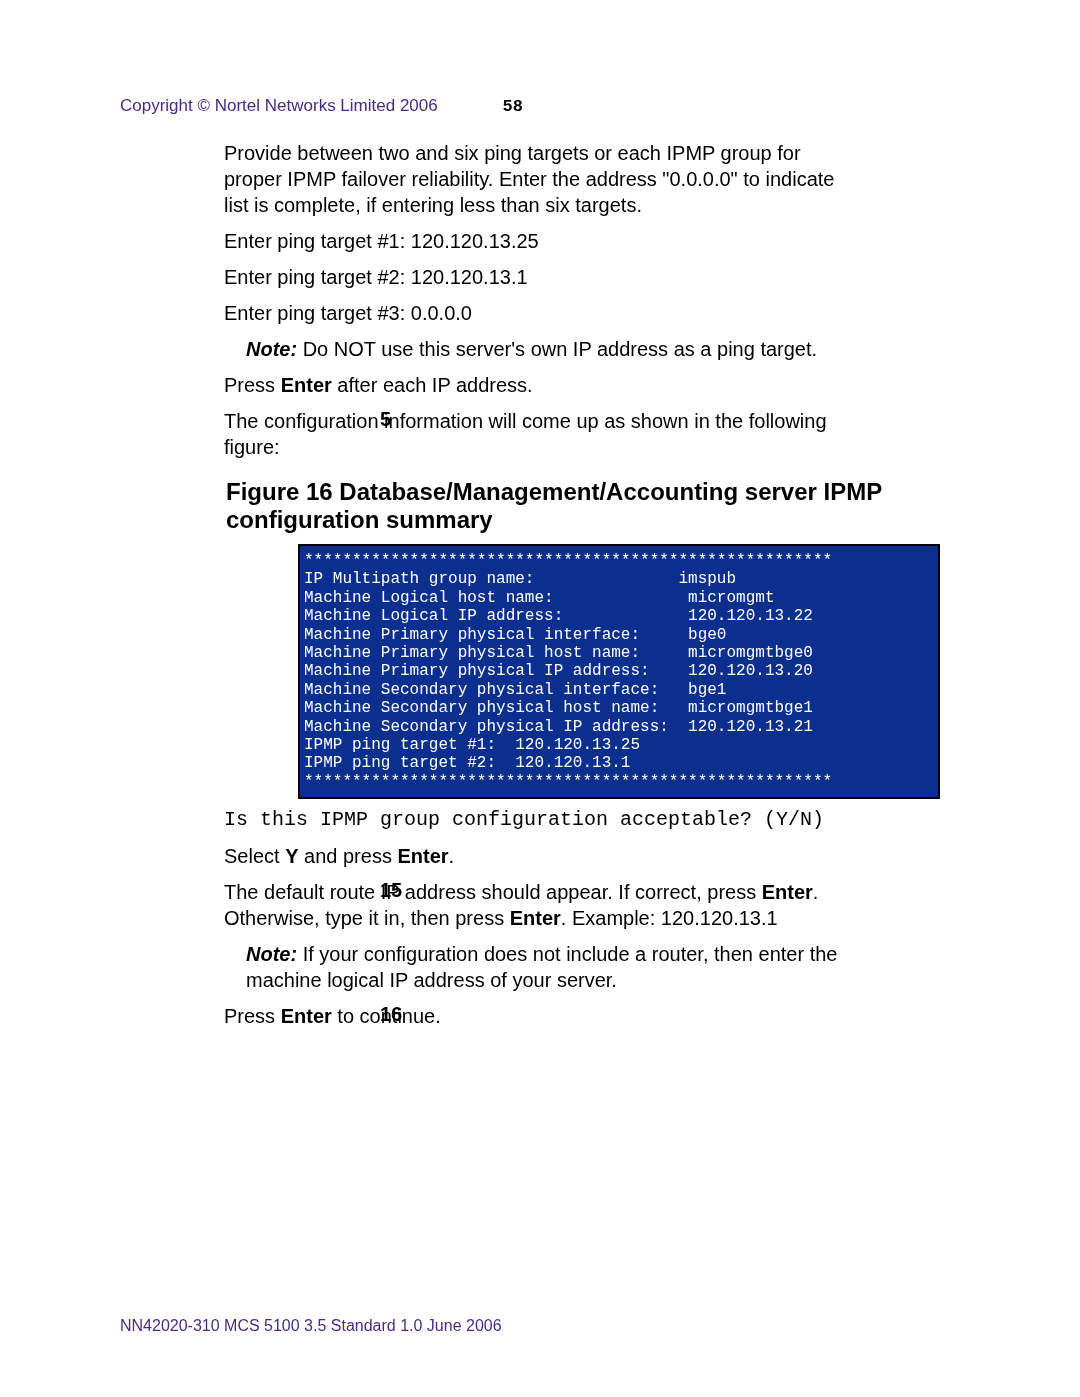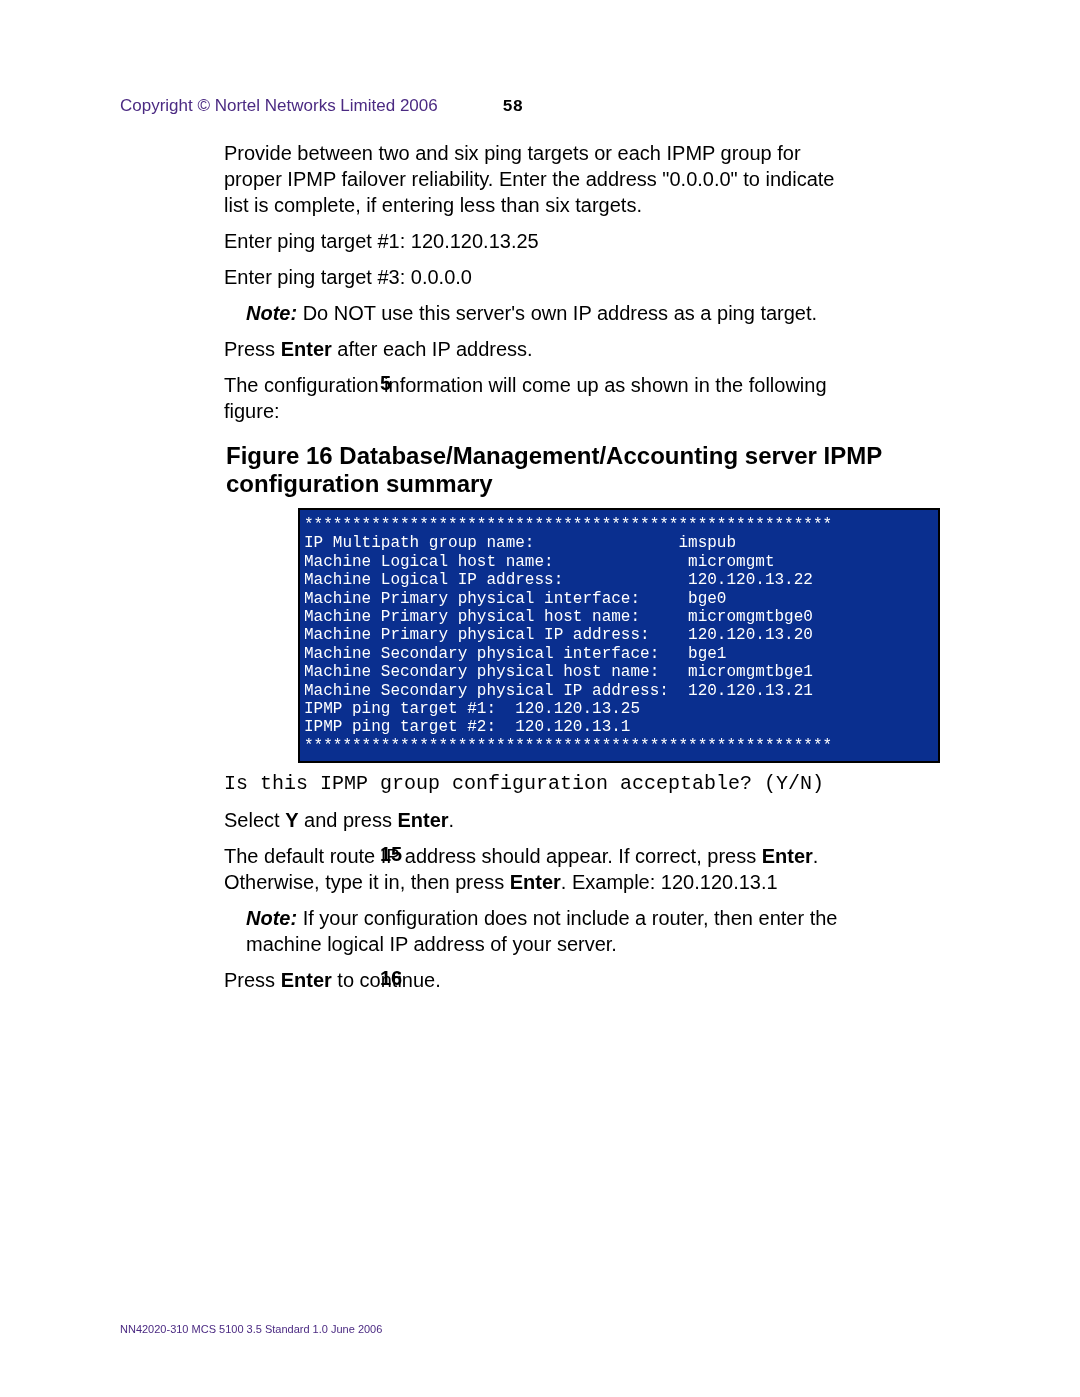--- a/index.html
+++ b/index.html
@@ -59,37 +59,38 @@
     overflow: hidden;
   }
   .mono {
     font-family: "Courier New", monospace;
     font-size: 20px;
   }
   .footer {
     position: absolute;
     bottom: 62px;
     left: 120px;
-    font-size: 11px;
+    font-size: 16px;
     color: #4b2a82;
   }
 </style>
 </head>
 <body>
 
 <div class="page">
 
   <div class="header">
     <span>Copyright © Nortel Networks Limited 2006</span>
     <span class="pg">58</span>
   </div>
 
   <div class="content-col">
     <p>Provide between two and six ping targets or each IPMP group for proper IPMP failover reliability. Enter the address "0.0.0.0" to indicate list is complete, if entering less than six targets.</p>
     <p>Enter ping target #1: 120.120.13.25</p>
+    <p>Enter ping target #2: 120.120.13.1</p>
     <p>Enter ping target #3: 0.0.0.0</p>
     <p class="indent-note">
       <span class="bold ital">Note:</span><span>  Do NOT use this server's own IP address as a ping target.</span>
     </p>
     <p>
       <span>Press </span><span class="bold">Enter</span><span> after each IP address.</span>
     </p>
   </div>
 
   <div class="relblock" style="margin-top:8px;">

